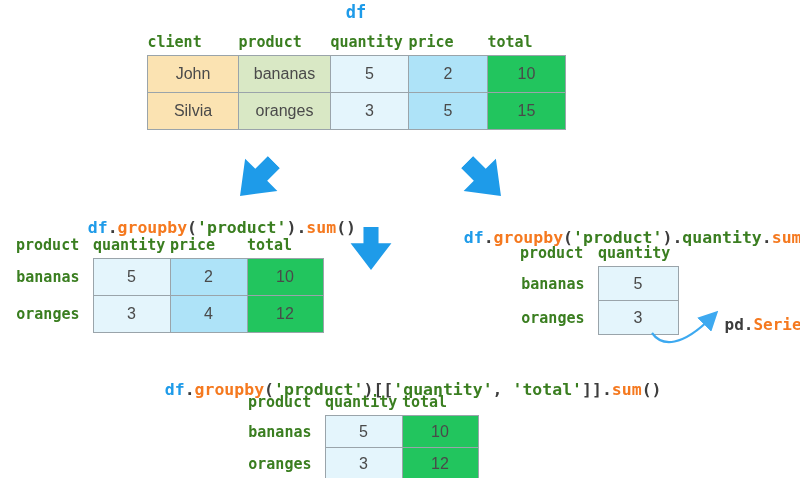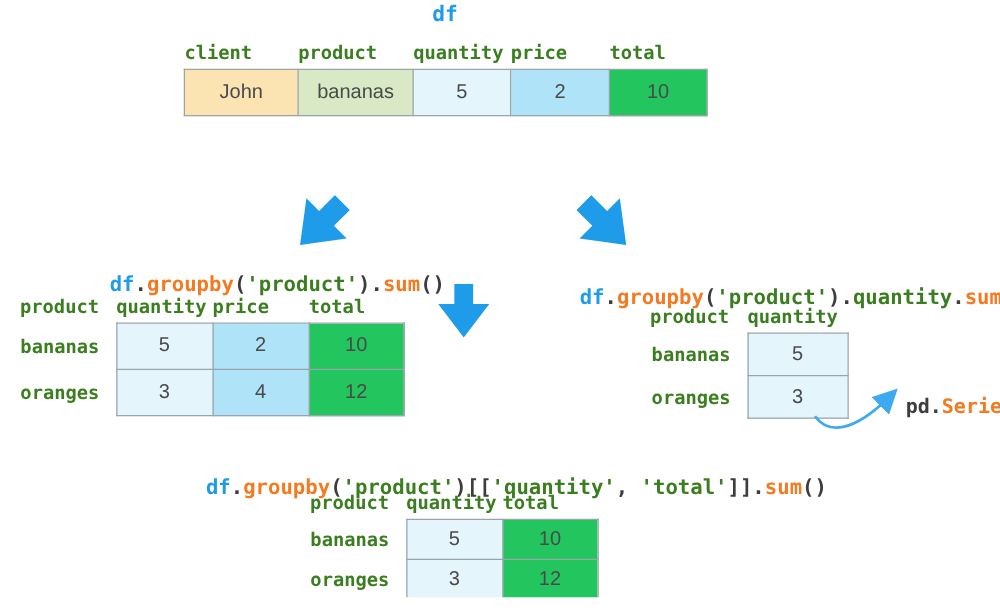--- a/index.html
+++ b/index.html
@@ -75,20 +75,27 @@
       </tr>
     </thead>
     <tbody>
       <tr>
         <td class="c-client">John</td>
         <td class="c-product">bananas</td>
         <td class="c-qty">5</td>
         <td class="c-price">2</td>
         <td class="c-total">10</td>
       </tr>
+      <tr>
+        <td class="c-client">Silvia</td>
+        <td class="c-product">oranges</td>
+        <td class="c-qty">3</td>
+        <td class="c-price">5</td>
+        <td class="c-total">15</td>
+      </tr>
     </tbody>
   </table>
 
   <svg class="abs rot45" style="left:231px;top:155px;" width="52" height="48" viewBox="0 0 40 40">
     <polygon points="13,0 27,0 27,15 39,15 20,40 1,15 13,15" fill="#1e9be9"></polygon>
   </svg>
   <svg class="abs rotm45" style="left:458px;top:155px;" width="52" height="48" viewBox="0 0 40 40">
     <polygon points="13,0 27,0 27,15 39,15 20,40 1,15 13,15" fill="#1e9be9"></polygon>
   </svg>
   <svg class="abs" style="left:347px;top:227px;" width="48" height="43" viewBox="0 0 40 40">

